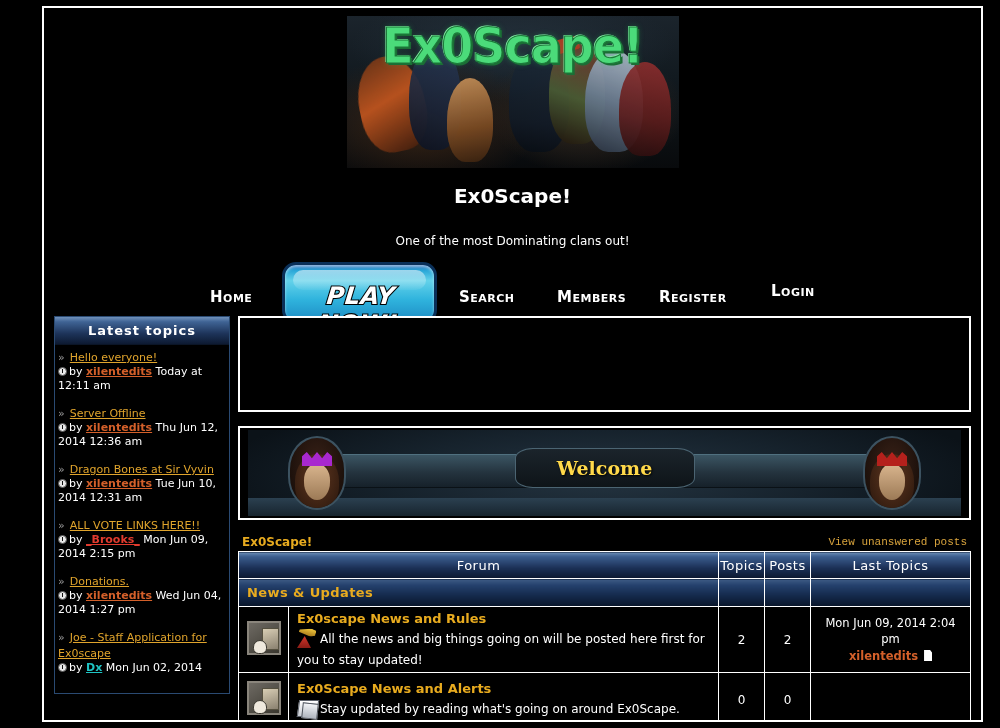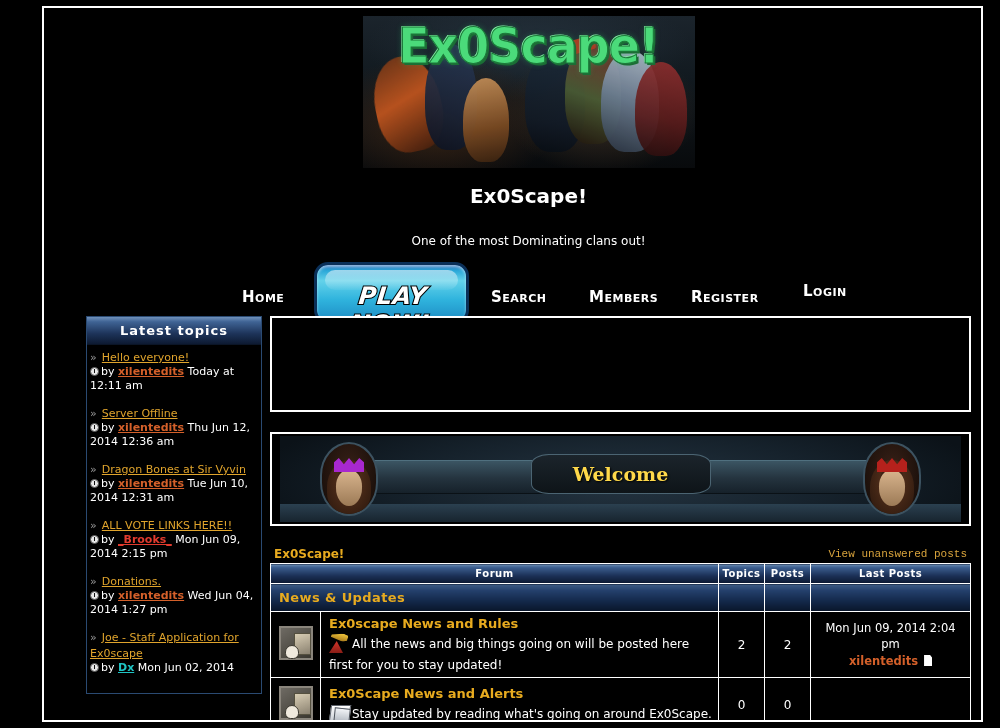--- a/index.html
+++ b/index.html
@@ -12,21 +12,20 @@
   #page { position: relative; width: 1000px; height: 728px; background:#000; }
 
   
   .frame {
     position: absolute;
     left: 42px; top: 6px;
     width: 941px; height: 716px;
     border: 2px solid #ffffff;
     background: #000;
     overflow: hidden;
-    padding-left: 32px;
   }
 
   
   .logo-wrap {
     position: relative;
     width: 332px; height: 152px;
     margin: 8px auto 0 auto;
     background:
       radial-gradient(ellipse 60% 70% at 22% 70%, #3a2414 0%, rgba(20,12,8,0) 62%),
       radial-gradient(ellipse 50% 70% at 72% 62%, #3b2d20 0%, rgba(15,12,10,0) 60%),
@@ -166,21 +165,21 @@
   }
   .topic .meta a.user { color:#d4602a; font-weight:bold; text-decoration:underline; cursor:pointer; }
   .topic .meta a.user.u-brooks { color:#e23b2e;margin-top:44px; }
   .topic .meta a.user.u-dx { color:#1fc4c4; }
 
   
   .content { flex:1 1 auto; margin-left:8px; }
   .white-box {
     border:2px solid #ffffff;
     background:#000;
-    margin-bottom:20px;
+    margin-bottom:14px;
   }
   .ad-box { height:96px; }
   .welcome-box { height:94px; padding:2px; }
   .welcome-banner {
     position:relative;
     height:86px;
     margin:0 6px;
     background:
       radial-gradient(ellipse 55% 100% at 50% 55%, #243441 0%, #16222c 55%, #0b1218 100%);
     overflow:hidden;
@@ -245,22 +244,22 @@
   
   .forum-table {
     width:100%; border-collapse:collapse;
     border:1px solid #ffffff;
     table-layout:fixed;
   }
   .forum-table th, .forum-table td {
     border:1px solid #ffffff;
   }
   .ft-head th {
-    height:20px;
-    color:#ffffff; font-size:10px; font-weight:bold; letter-spacing:.5px;
+    height:27px;
+    color:#ffffff; font-size:13px; font-weight:normal; letter-spacing:.5px;
     background:linear-gradient(180deg,#6a8cb4 0%, #3b5d8e 16%, #1b3056 60%, #0c1830 100%);
   }
   .col-icon { width:50px; }
   .col-forum { width:auto; }
   .col-topics { width:46px; }
   .col-posts { width:46px; }
   .col-last { width:160px; }
 
   .cat-row td {
     height:28px;
@@ -472,21 +471,21 @@
               <col class="col-forum">
               <col class="col-topics">
               <col class="col-posts">
               <col class="col-last">
           </colgroup>
           <thead>
             <tr class="ft-head">
               <th colspan="2">Forum</th>
               <th>Topics</th>
               <th>Posts</th>
-              <th>Last Posts</th>
+              <th>Last Topics</th>
             </tr>
           </thead>
           <tbody>
             <tr class="cat-row">
               <td colspan="2">News &amp; Updates</td>
               <td class="blank"></td>
               <td class="blank"></td>
               <td class="blank"></td>
             </tr>
 

